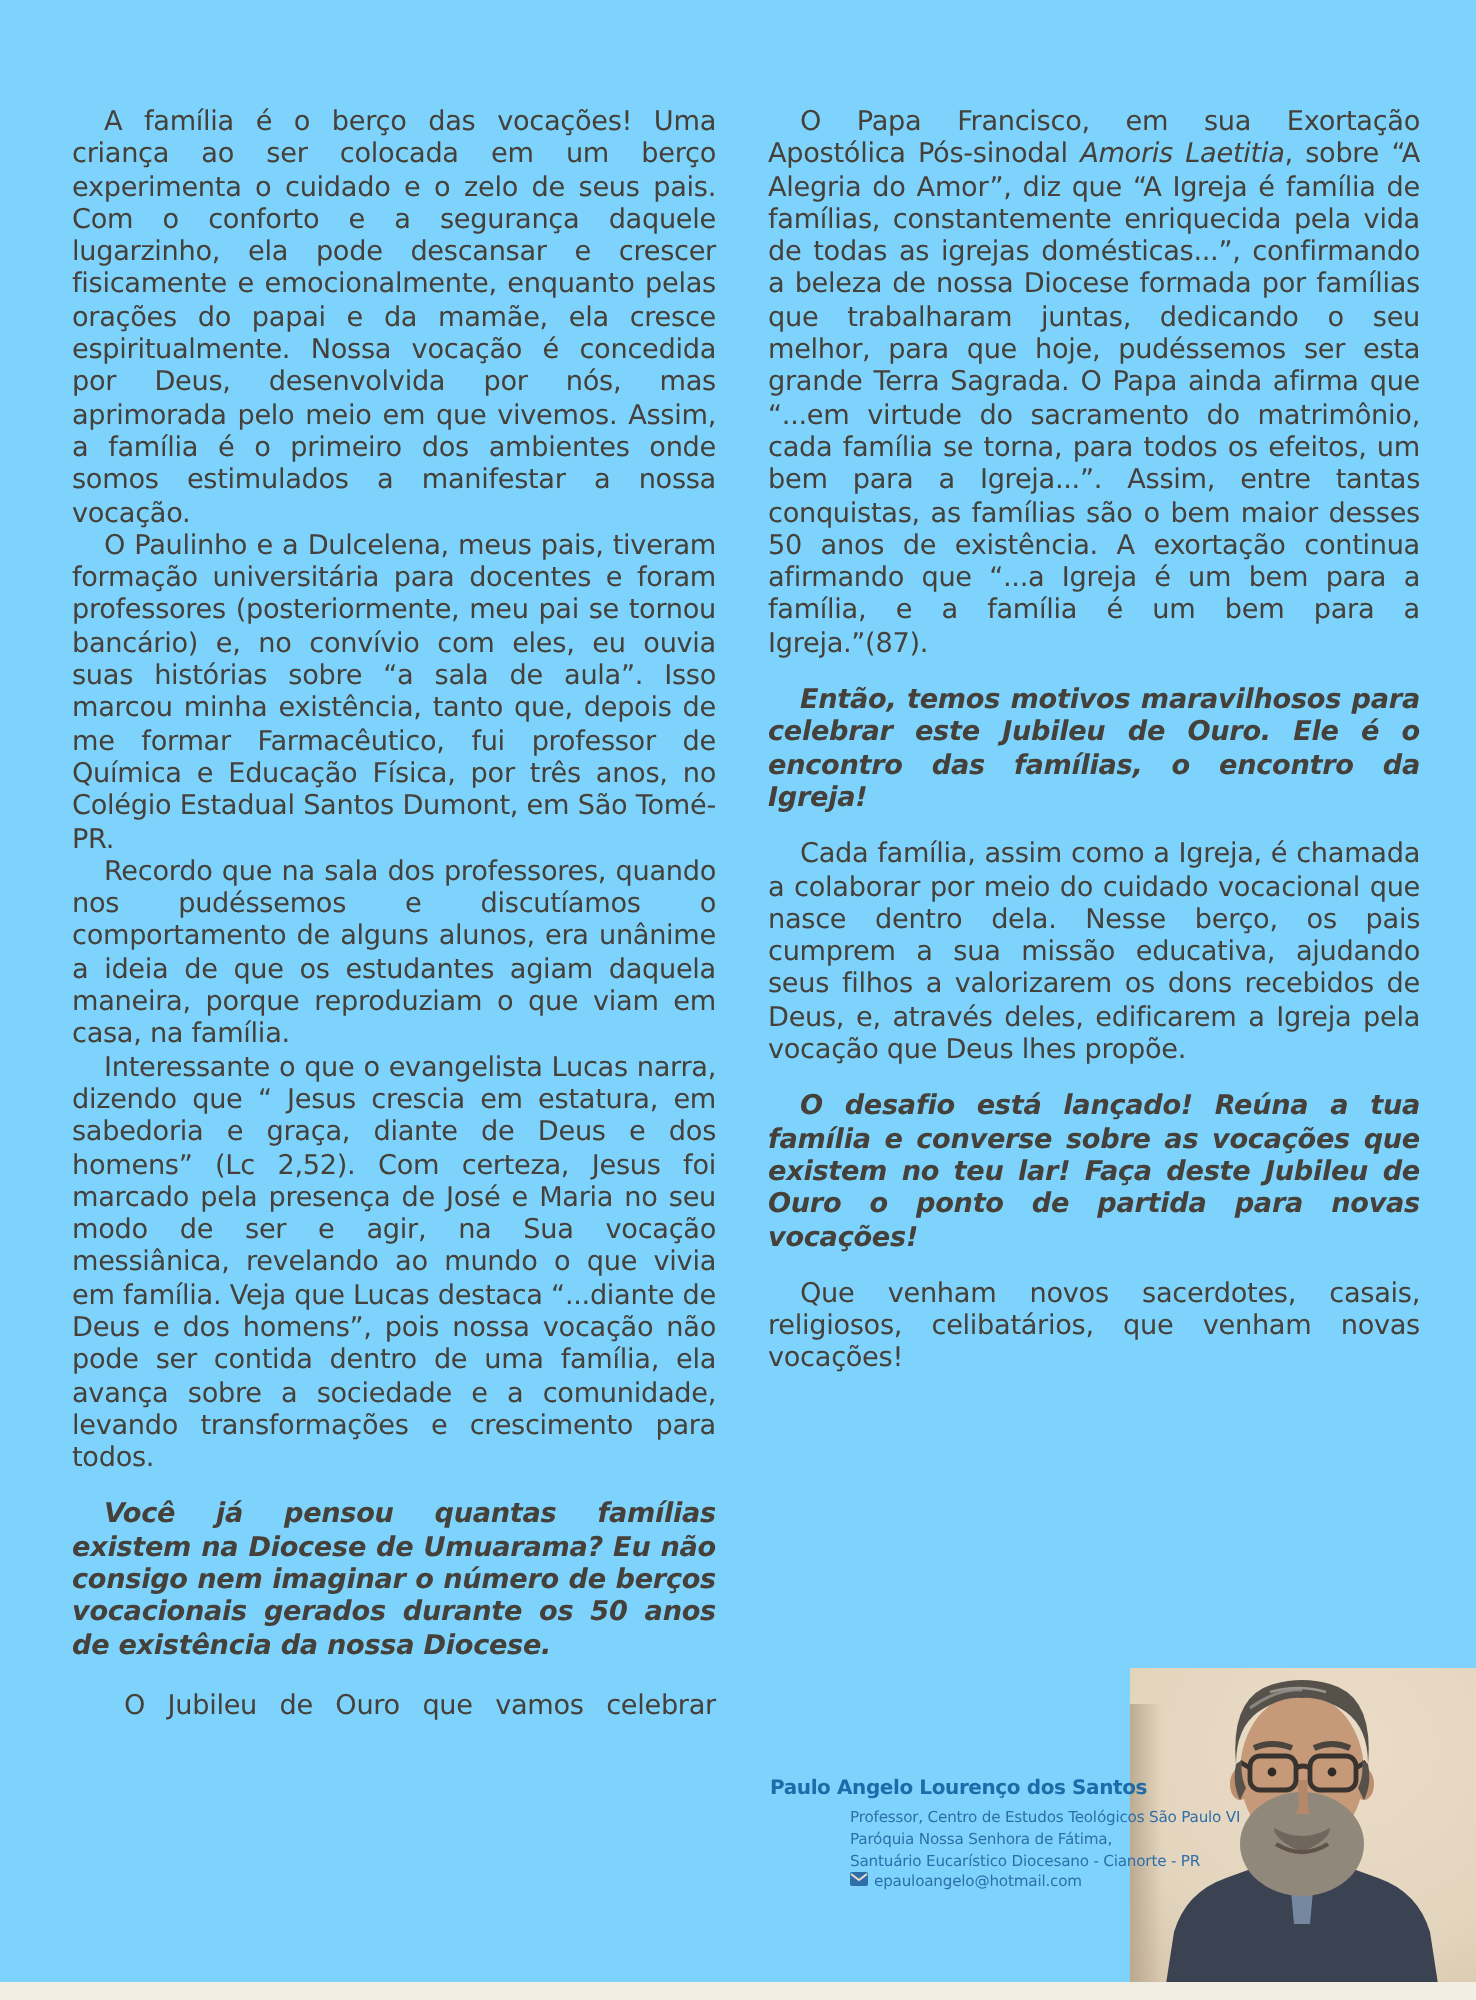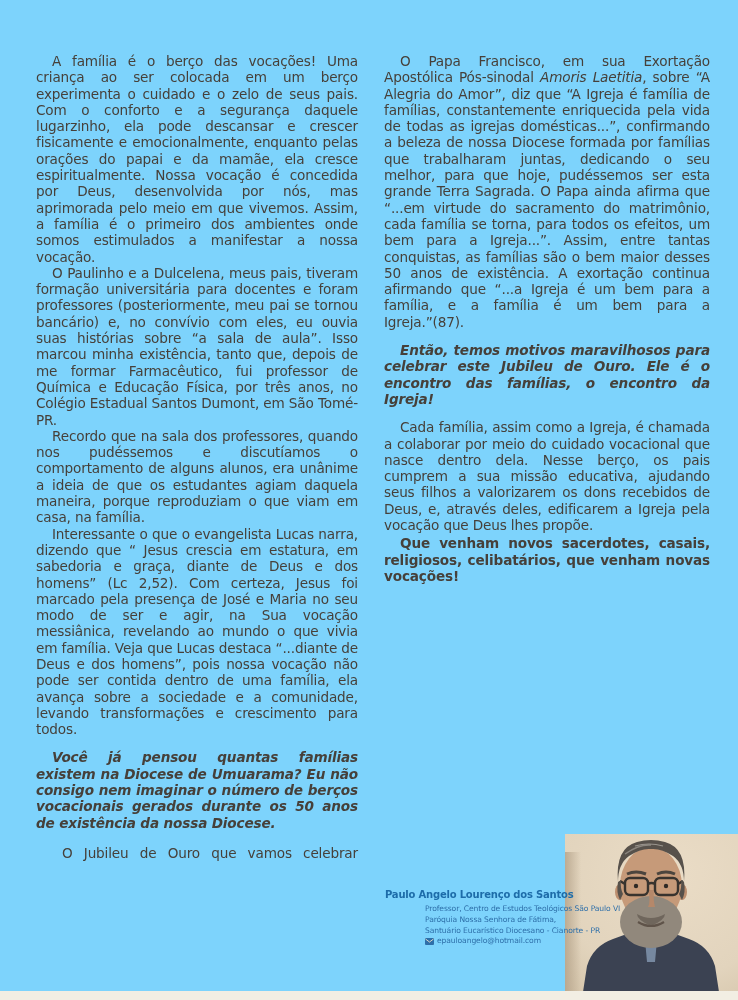--- a/index.html
+++ b/index.html
@@ -15,38 +15,38 @@
     position:absolute;top:53px;
     font-size:13.6px;line-height:16.3px;
     letter-spacing:-0.15px;
     text-align:justify;
   }
   .col-left{left:36px;width:322px;}
   .col-right{left:384px;width:326px;}
   .col p{margin:0;text-indent:16px;}
   .col p.no-indent{text-indent:0;}
   .col p.emph{font-weight:bold;font-style:italic;margin:12px 0;}
-  .col p.bold{font-weight:bold;margin:2px 0 0 0;}
+  .col p.bold{font-weight:normal;margin:2px 0 0 0;}
   .col p.cont{margin-top:14px;text-align-last:justify;text-indent:26px;}
   .col p.sign{margin-top:16px;}
   .it{font-style:italic;}
 
   .author{
     position:absolute;left:385px;top:889px;width:200px;
     color:#1d6ca9;
   }
   .author .name{
     font-weight:bold;font-size:10px;letter-spacing:-0.2px;
     white-space:nowrap;margin-bottom:4px;color:#1d6ca9;
   }
   .author .cred{
     font-size:7.6px;line-height:10.8px;letter-spacing:-0.1px;
     white-space:nowrap;color:#2e6fa9;margin-left:40px;
   }
-  .author .email-line{display:flex;align-items:center;gap:3px;}
+  .author .email-line{display:flex;gap:3px;}
 
   .portrait{
     position:absolute;left:565px;top:834px;width:173px;height:158px;
   }
   .portrait svg{display:block;}
 
   .page-edge{
     position:absolute;left:0;bottom:0;width:738px;height:9px;
     background:#f2eee3;
   }
@@ -62,20 +62,21 @@
     <p>Recordo que na sala dos professores, quando nos pudéssemos e discutíamos o comportamento de alguns alunos, era unânime a ideia de que os estudantes agiam daquela maneira, porque reproduziam o que viam em casa, na família.</p>
     <p>Interessante o que o evangelista Lucas narra, dizendo que “ Jesus crescia em estatura, em sabedoria e graça, diante de Deus e dos homens” (Lc 2,52). Com certeza, Jesus foi marcado pela presença de José e Maria no seu modo de ser e agir, na Sua vocação messiânica, revelando ao mundo o que vivia em família. Veja que Lucas destaca “...diante de Deus e dos homens”, pois nossa vocação não pode ser contida dentro de uma família, ela avança sobre a sociedade e a comunidade, levando transformações e crescimento para todos.</p>
     <p class="emph">Você já pensou quantas famílias existem na Diocese de Umuarama? Eu não consigo nem imaginar o número de berços vocacionais gerados durante os 50 anos de existência da nossa Diocese.</p>
     <p class="cont">O Jubileu de Ouro que vamos celebrar</p>
   </div>
 
   <div class="col col-right">
     <p><span>O Papa Francisco, em sua Exortação Apostólica Pós-sinodal </span><span class="it">Amoris Laetitia</span><span>, sobre “A Alegria do Amor”, diz que “A Igreja é família de famílias, constantemente enriquecida pela vida de todas as igrejas domésticas...”, confirmando a beleza de nossa Diocese formada por famílias que trabalharam juntas, dedicando o seu melhor, para que hoje, pudéssemos ser esta grande Terra Sagrada. O Papa ainda afirma que “...em virtude do sacramento do matrimônio, cada família se torna, para todos os efeitos, um bem para a Igreja...”. Assim, entre tantas conquistas, as famílias são o bem maior desses 50 anos de existência. A exortação continua afirmando que “...a Igreja é um bem para a família, e a família é um bem para a Igreja.”(87).</span></p>
     <p class="emph">Então, temos motivos maravilhosos para celebrar este Jubileu de Ouro. Ele é o encontro das famílias, o encontro da Igreja!</p>
     <p>Cada família, assim como a Igreja, é chamada a colaborar por meio do cuidado vocacional que nasce dentro dela. Nesse berço, os pais cumprem a sua missão educativa, ajudando seus filhos a valorizarem os dons recebidos de Deus, e, através deles, edificarem a Igreja pela vocação que Deus lhes propõe.</p>
+    <p class="emph">O desafio está lançado! Reúna a tua família e converse sobre as vocações que existem no teu lar! Faça deste Jubileu de Ouro o ponto de partida para novas vocações!</p>
     <p class="bold">Que venham novos sacerdotes, casais, religiosos, celibatários, que venham novas vocações!</p>
   </div>
 
   <div class="portrait">
     <svg viewBox="0 0 173 158" width="173" height="158" aria-hidden="true">
       <defs>
         <radialGradient id="wall" cx="0.62" cy="0.25" r="0.95">
           <stop offset="0" stop-color="#eadcc6"></stop>
           <stop offset="0.7" stop-color="#e2d4bd"></stop>
           <stop offset="1" stop-color="#d6c6ac"></stop>

